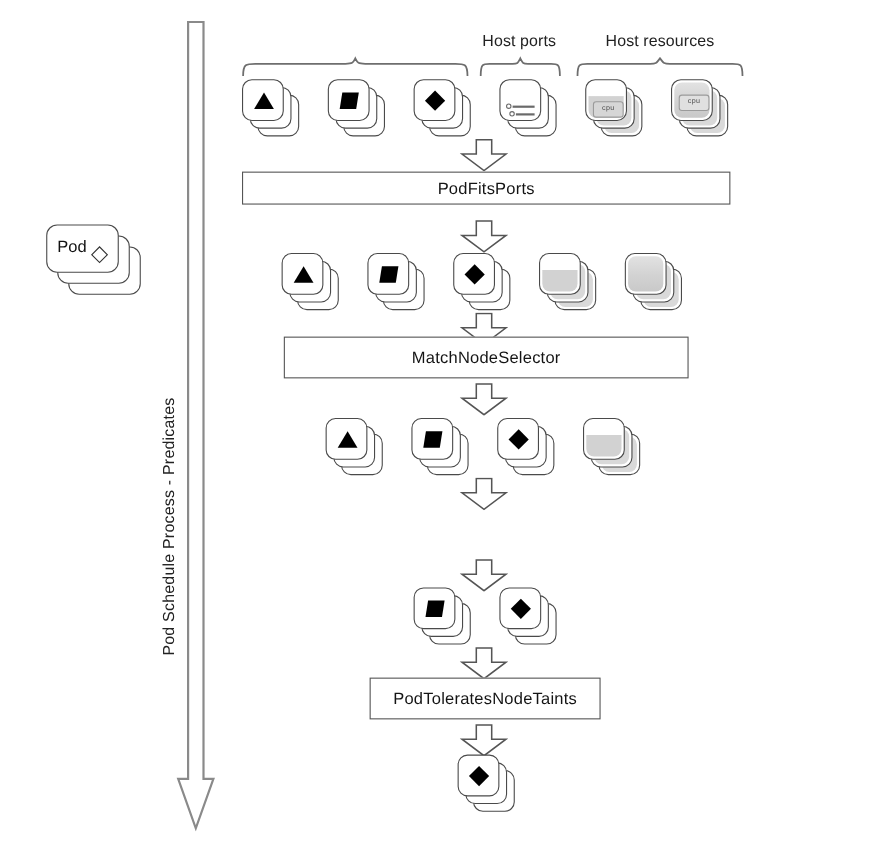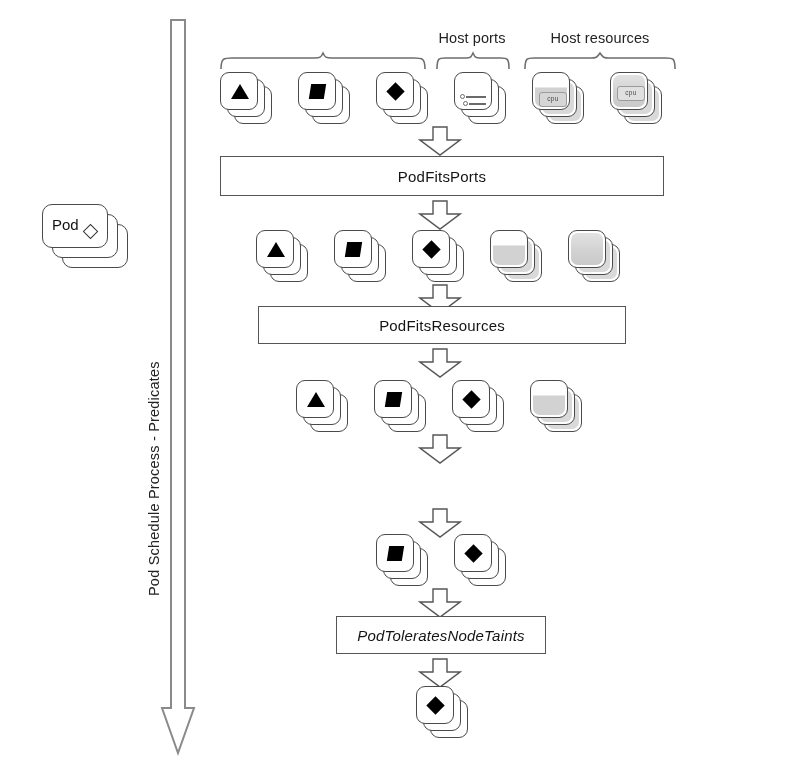--- a/index.html
+++ b/index.html
@@ -252,21 +252,21 @@
       <div class="cpu-badge" style="left:6px;top:13px;background:#e0e0e0;">cpu</div>
     </div>
   </div>
 
   <div class="blockarrow" style="left:418px;top:126px;">
     <svg width="44" height="30" viewBox="0 0 44 30">
       <path d="M15 1 L29 1 L29 14 L42 14 L22 29 L2 14 L15 14 Z" fill="#ffffff" stroke="#555" stroke-width="1.4"></path>
     </svg>
   </div>
 
-  <div class="pbox" style="left:220px;top:156px;width:444px;height:40px;">PodFitsPorts</div>
+  <div class="pbox" style="left:220px;top:156px;width:444px;height:30px;">PodFitsPorts</div>
 
   <div class="blockarrow" style="left:418px;top:200px;">
     <svg width="44" height="30" viewBox="0 0 44 30">
       <path d="M15 1 L29 1 L29 14 L42 14 L22 29 L2 14 L15 14 Z" fill="#ffffff" stroke="#555" stroke-width="1.4"></path>
     </svg>
   </div>
 
   <div class="stack" style="left:256px;top:230px;">
     <div class="card c3"></div>
     <div class="card c2"></div>
@@ -310,21 +310,21 @@
         <div class="greyfill full"></div>
       </div>
   </div>
 
   <div class="blockarrow" style="left:418px;top:284px;">
     <svg width="44" height="30" viewBox="0 0 44 30">
       <path d="M15 1 L29 1 L29 14 L42 14 L22 29 L2 14 L15 14 Z" fill="#ffffff" stroke="#555" stroke-width="1.4"></path>
     </svg>
   </div>
 
-  <div class="pbox" style="left:258px;top:306px;width:368px;height:38px;">PodFitsResources</div>
+  <div class="pbox" style="left:258px;top:306px;width:368px;height:38px;">MatchNodeSelector</div>
 
   <div class="blockarrow" style="left:418px;top:348px;">
     <svg width="44" height="30" viewBox="0 0 44 30">
       <path d="M15 1 L29 1 L29 14 L42 14 L22 29 L2 14 L15 14 Z" fill="#ffffff" stroke="#555" stroke-width="1.4"></path>
     </svg>
   </div>
 
   <div class="stack" style="left:296px;top:380px;">
     <div class="card c3"></div>
     <div class="card c2"></div>
@@ -385,21 +385,21 @@
       <div class="glyph dia" style="left:12px;top:12px;"></div>
     </div>
   </div>
 
   <div class="blockarrow" style="left:418px;top:588px;">
     <svg width="44" height="30" viewBox="0 0 44 30">
       <path d="M15 1 L29 1 L29 14 L42 14 L22 29 L2 14 L15 14 Z" fill="#ffffff" stroke="#555" stroke-width="1.4"></path>
     </svg>
   </div>
 
-  <div class="pbox" style="left:336px;top:616px;width:210px;height:38px;font-style:italic;">PodToleratesNodeTaints</div>
+  <div class="pbox" style="left:336px;top:616px;width:210px;height:38px;">PodToleratesNodeTaints</div>
 
   <div class="blockarrow" style="left:418px;top:658px;">
     <svg width="44" height="30" viewBox="0 0 44 30">
       <path d="M15 1 L29 1 L29 14 L42 14 L22 29 L2 14 L15 14 Z" fill="#ffffff" stroke="#555" stroke-width="1.4"></path>
     </svg>
   </div>
 
   <div class="stack" style="left:416px;top:686px;">
     <div class="card c3"></div>
     <div class="card c2"></div>

